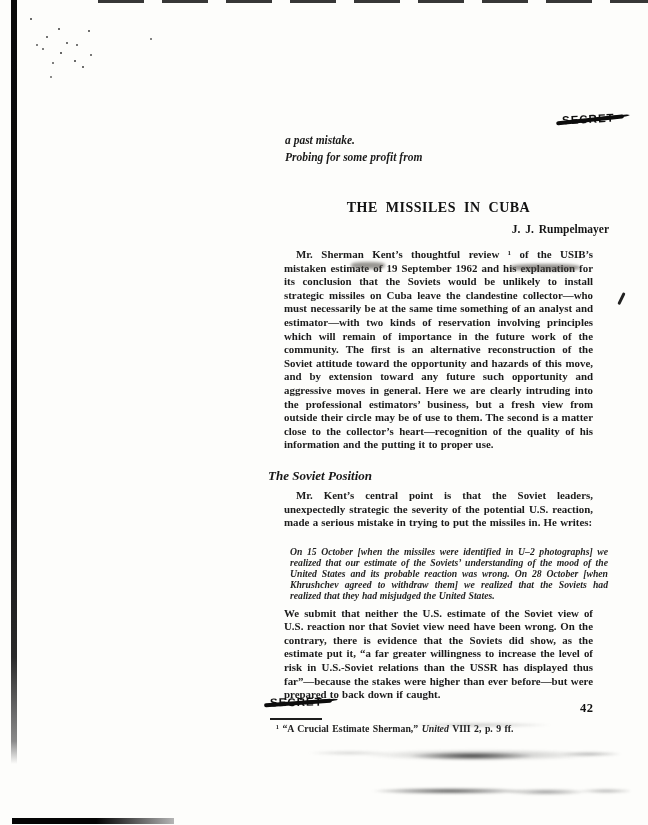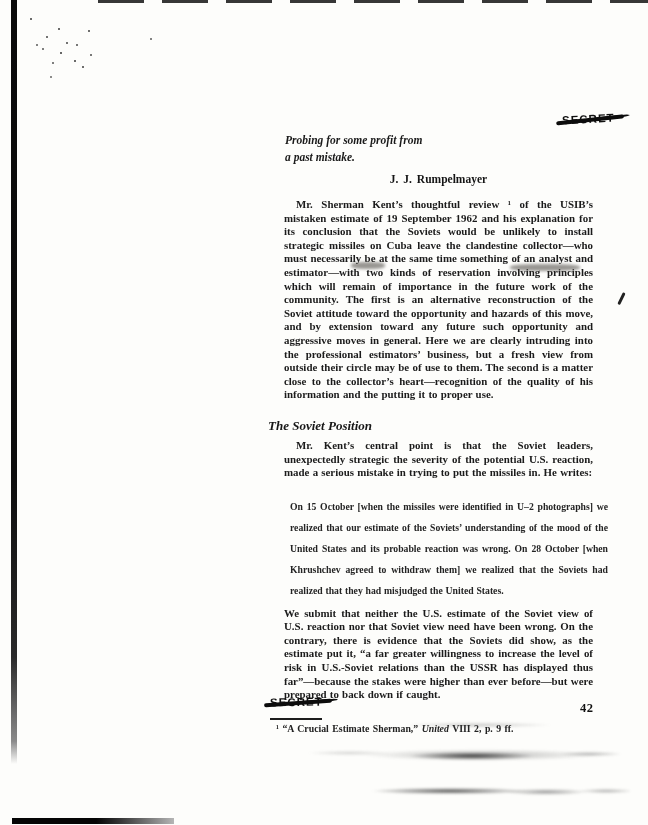--- a/index.html
+++ b/index.html
@@ -84,36 +84,36 @@
   .column { position: absolute; left: 268px; top: 132px; width: 341px; }
   .epigraph {
     margin-left: 17px; font-style: italic; font-weight: bold;
     font-size: 11.5px; line-height: 17px; color: #1a1a1a;
   }
   .doc-title {
     margin: 34px 0 0 0; text-align: center; font-size: 14px; font-weight: bold;
     letter-spacing: .5px; word-spacing: 4px; color: #121212;
   }
   .doc-author {
-    margin: 7px 0 0 0; text-align: center; font-size: 11.5px; font-weight: bold;
+    margin: 7px 0 0 0; text-align: right; font-size: 11.5px; font-weight: bold;
     word-spacing: 2px; color: #151515;
   }
   .body-par {
     margin: 16px; font-size: 10.9px; line-height: 13.6px; font-weight: bold;
     text-align: justify; color: #1b1b1b; word-spacing: .5px;
   }
   .p1 { margin-top: 13px; text-indent: 12px; }
   .section-heading {
     margin: 6px 0 0 0; font-style: italic; font-weight: bold; font-size: 13px;
     color: #171717;
   }
   .p2 { margin-top: 5px; text-indent: 12px; }
   .block-quote {
-    margin: 6px 0 0 22px; width: 318px; font-size: 9.7px; line-height: 21px;
-    font-weight: bold; text-align: justify; color: #242424; word-spacing: .4px;
+    margin: 6px 0 0 22px; width: 318px; font-size: 9.7px; line-height: 11px;
+    font-weight: bold; text-align: justify; color: #242424; word-spacing: .4px; font-style: italic;
   }
   .p3 { margin-top: 6px; }
   .footnote-rule { width: 52px; border: 0; border-top: 2px solid #1d1d1d; margin: 7px 0 0 2px; }
   .footnote {
     margin: 3px 0 0 8px; font-size: 9.8px; font-weight: bold; color: #222;
     word-spacing: 1px;
   }
   .footnote .fn-italic { font-style: italic; }
 
   .page-number {
@@ -131,24 +131,25 @@
   <div class="speck-cluster"></div>
 
   <div class="stamp stamp-top">
     <span>SECRET</span>
     <div class="strike"></div>
     <div class="strike-tail"></div>
   </div>
 
   <div class="column">
     <div class="epigraph">
+      <div>a past mistake.</div>
       <div>Probing for some profit from</div>
-      <div>a past mistake.</div>
     </div>
 
+    <h1 class="doc-title">THE MISSILES IN CUBA</h1>
     <h2 class="doc-author">J. J. Rumpelmayer</h2>
 
     <p class="body-par p1">Mr. Sherman Kent’s thoughtful review ¹ of the USIB’s mistaken estimate of 19 September 1962 and his explanation for its conclusion that the Soviets would be unlikely to install strategic missiles on Cuba leave the clandestine collector—who must necessarily be at the same time something of an analyst and estimator—with two kinds of reservation involving principles which will remain of importance in the future work of the community. The first is an alternative reconstruction of the Soviet attitude toward the opportunity and hazards of this move, and by extension toward any future such opportunity and aggressive moves in general. Here we are clearly intruding into the professional estimators’ business, but a fresh view from outside their circle may be of use to them. The second is a matter close to the collector’s heart—recognition of the quality of his information and the putting it to proper use.</p>
 
     <h3 class="section-heading">The Soviet Position</h3>
 
     <p class="body-par p2">Mr. Kent’s central point is that the Soviet leaders, unexpectedly strategic the severity of the potential U.S. reaction, made a serious mistake in trying to put the missiles in.  He writes:</p>
 
     <p class="block-quote">On 15 October [when the missiles were identified in U–2 photographs] we realized that our estimate of the Soviets’ understanding of the mood of the United States and its probable reaction was wrong.  On 28 October [when Khrushchev agreed to withdraw them] we realized that the Soviets had realized that they had misjudged the United States.</p>
 

